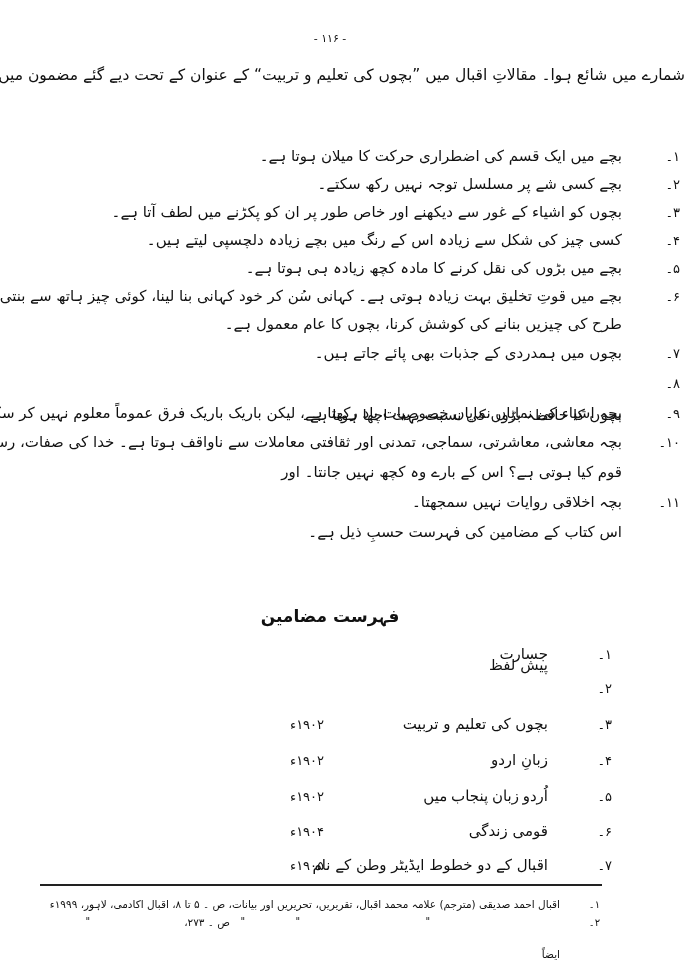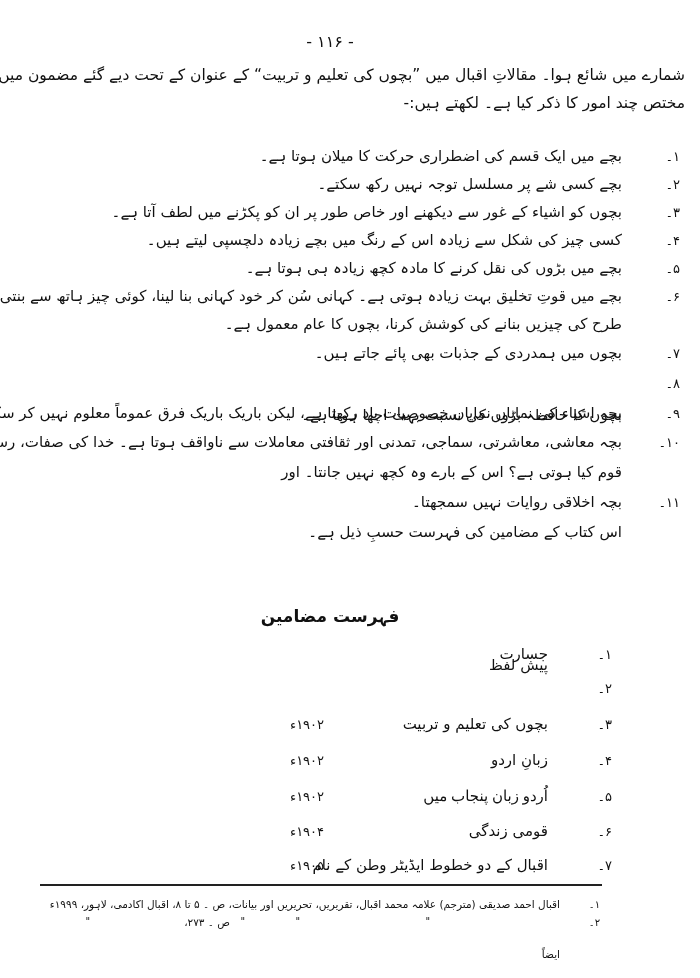--- a/index.html
+++ b/index.html
@@ -22,21 +22,21 @@
   }
   .abs {
     position: absolute;
     white-space: nowrap;
   }
   .page-number {
     top: 32px;
     left: 300px;
     width: 60px;
     text-align: center;
-    font-size: 16px;
+    font-size: 11px;
     direction: ltr;
   }
   .para-line {
     right: 15px;
     font-size: 15.5px;
     line-height: 22px;
   }
   .list-num {
     font-size: 13px;
     line-height: 22px;
@@ -109,21 +109,20 @@
   }
 </style>
 </head>
 <body>
 
 <div class="page">
 
   <div class="abs page-number">- ۱۱۶ -</div>
 
   <div class="abs para-line" style="top:64px;">شمارے میں شائع ہوا۔ مقالاتِ اقبال میں ”بچوں کی تعلیم و تربیت“ کے عنوان کے تحت دیے گئے مضمون میں اقبال نے عالمِ طفلی کے ساتھ</div>
-  <div class="abs para-line" style="top:92px;">مختص چند امور کا ذکر کیا ہے۔ لکھتے ہیں:-</div>
 
   <div>
     <div class="abs list-num" style="top:146px;">۱۔</div>
     <div class="abs list-text" style="top:145px;">بچے میں ایک قسم کی اضطراری حرکت کا میلان ہوتا ہے۔</div>
 
     <div class="abs list-num" style="top:174px;">۲۔</div>
     <div class="abs list-text" style="top:173px;">بچے کسی شے پر مسلسل توجہ نہیں رکھ سکتے۔</div>
 
     <div class="abs list-num" style="top:202px;">۳۔</div>
     <div class="abs list-text" style="top:201px;">بچوں کو اشیاء کے غور سے دیکھنے اور خاص طور پر ان کو پکڑنے میں لطف آتا ہے۔</div>

